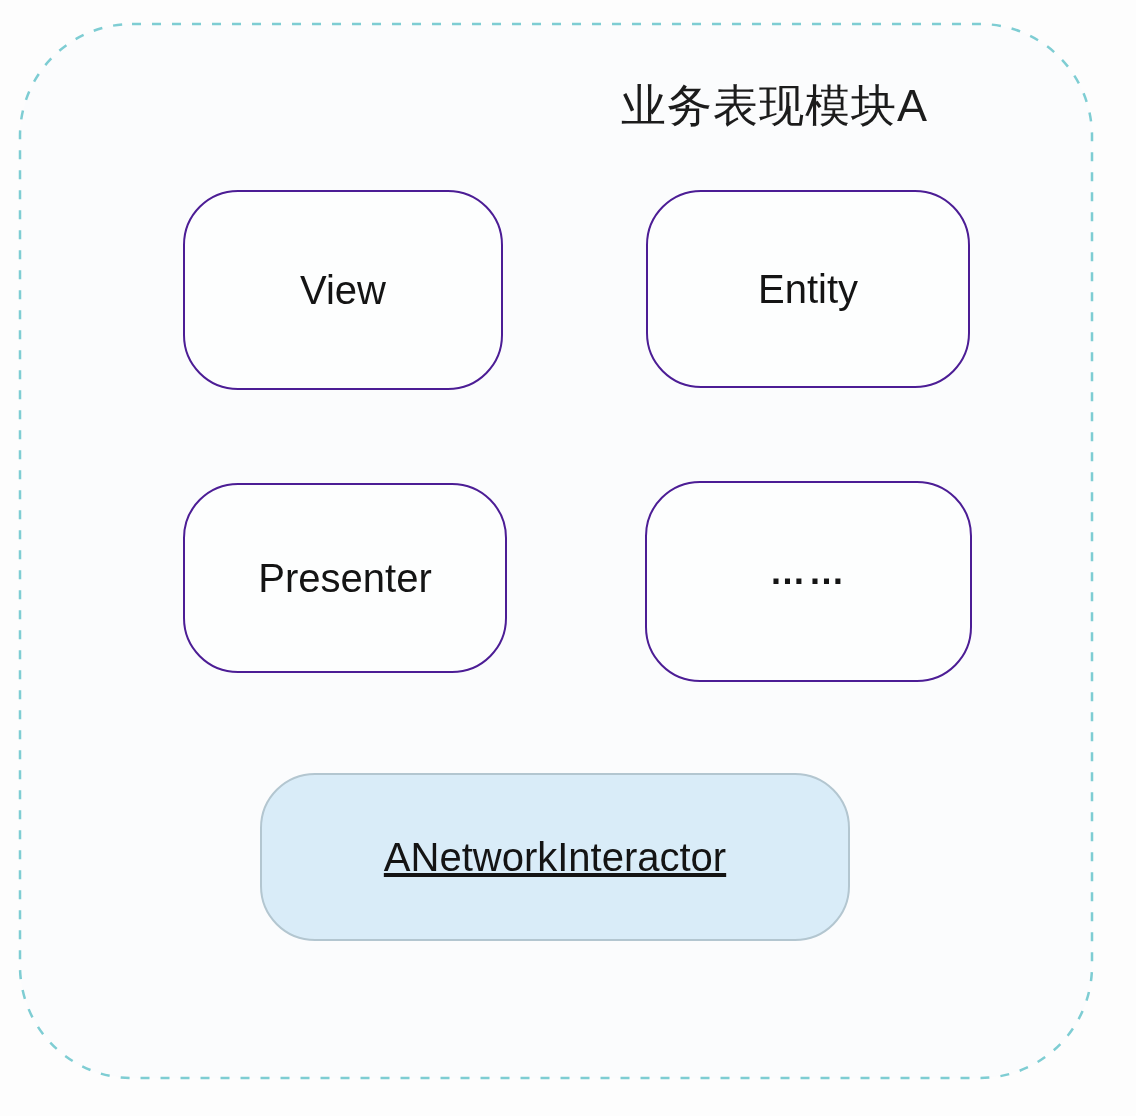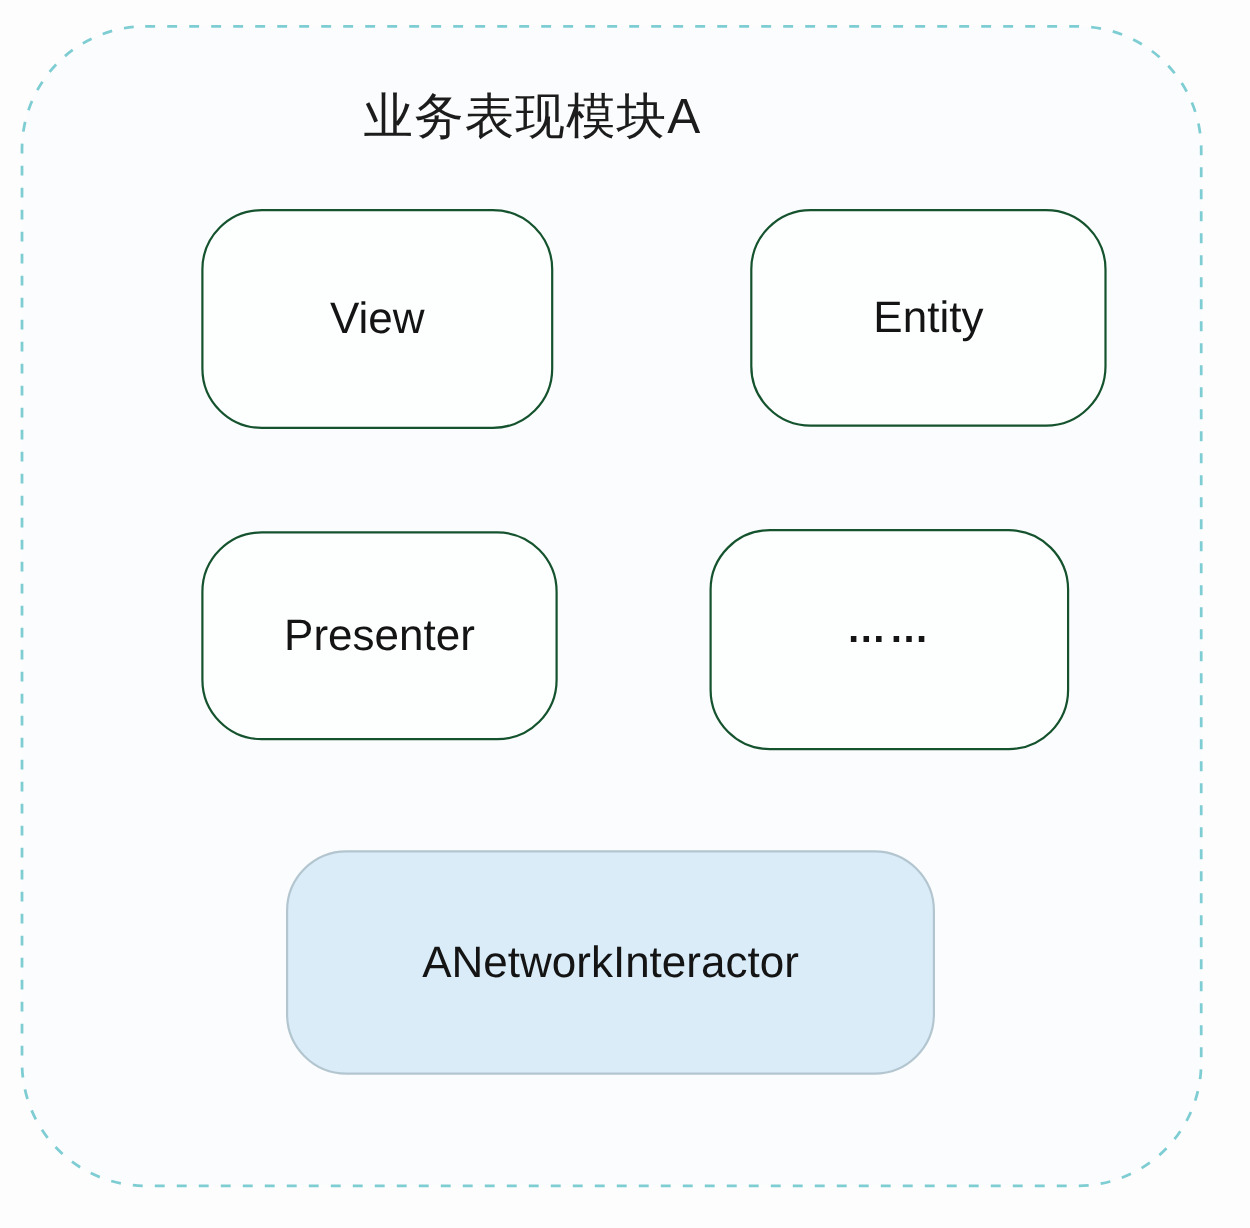--- a/index.html
+++ b/index.html
@@ -19,47 +19,47 @@
     position: absolute;
     left: 0;
     top: 0;
     pointer-events: none;
   }
   .diagram-title {
     position: absolute;
     left: 0;
     top: 76px;
     width: 928px;
-    text-align: center;
+    text-align: right;
     font-size: 45px;
     font-weight: 500;
     color: #1c1c1c;
     letter-spacing: 1px;
-    margin-left: 20px;
   }
   .module-box {
     position: absolute;
     background: #fdfefe;
-    border: 2px solid #14532d;
+    border: 2px solid #4c1d95;
     border-radius: 55px;
     display: flex;
     align-items: center;
     justify-content: center;
     font-size: 40px;
     color: #141414;
     box-sizing: border-box;
   }
   .box-view      { left: 183px; top: 190px; width: 320px; height: 200px; }
-  .box-entity    { left: 646px; top: 190px; width: 324px; height: 198px; margin-left: 36px; }
+  .box-entity    { left: 646px; top: 190px; width: 324px; height: 198px; }
   .box-presenter { left: 183px; top: 483px; width: 324px; height: 190px; }
   .box-others    { left: 645px; top: 481px; width: 327px; height: 201px; }
   .box-interactor {
-    left: 260px; top: 773px; width: 590px; height: 204px;
+    left: 260px; top: 773px; width: 590px; height: 168px;
     background: #d9ecf8;
     border: 2px solid #b3c6d0;
+    text-decoration: underline;
   }
   .dots-label {
     transform: translateY(-10px);
     letter-spacing: 3px;
     font-weight: 700;
     font-size: 36px;
   }
 </style>
 </head>
 <body>

